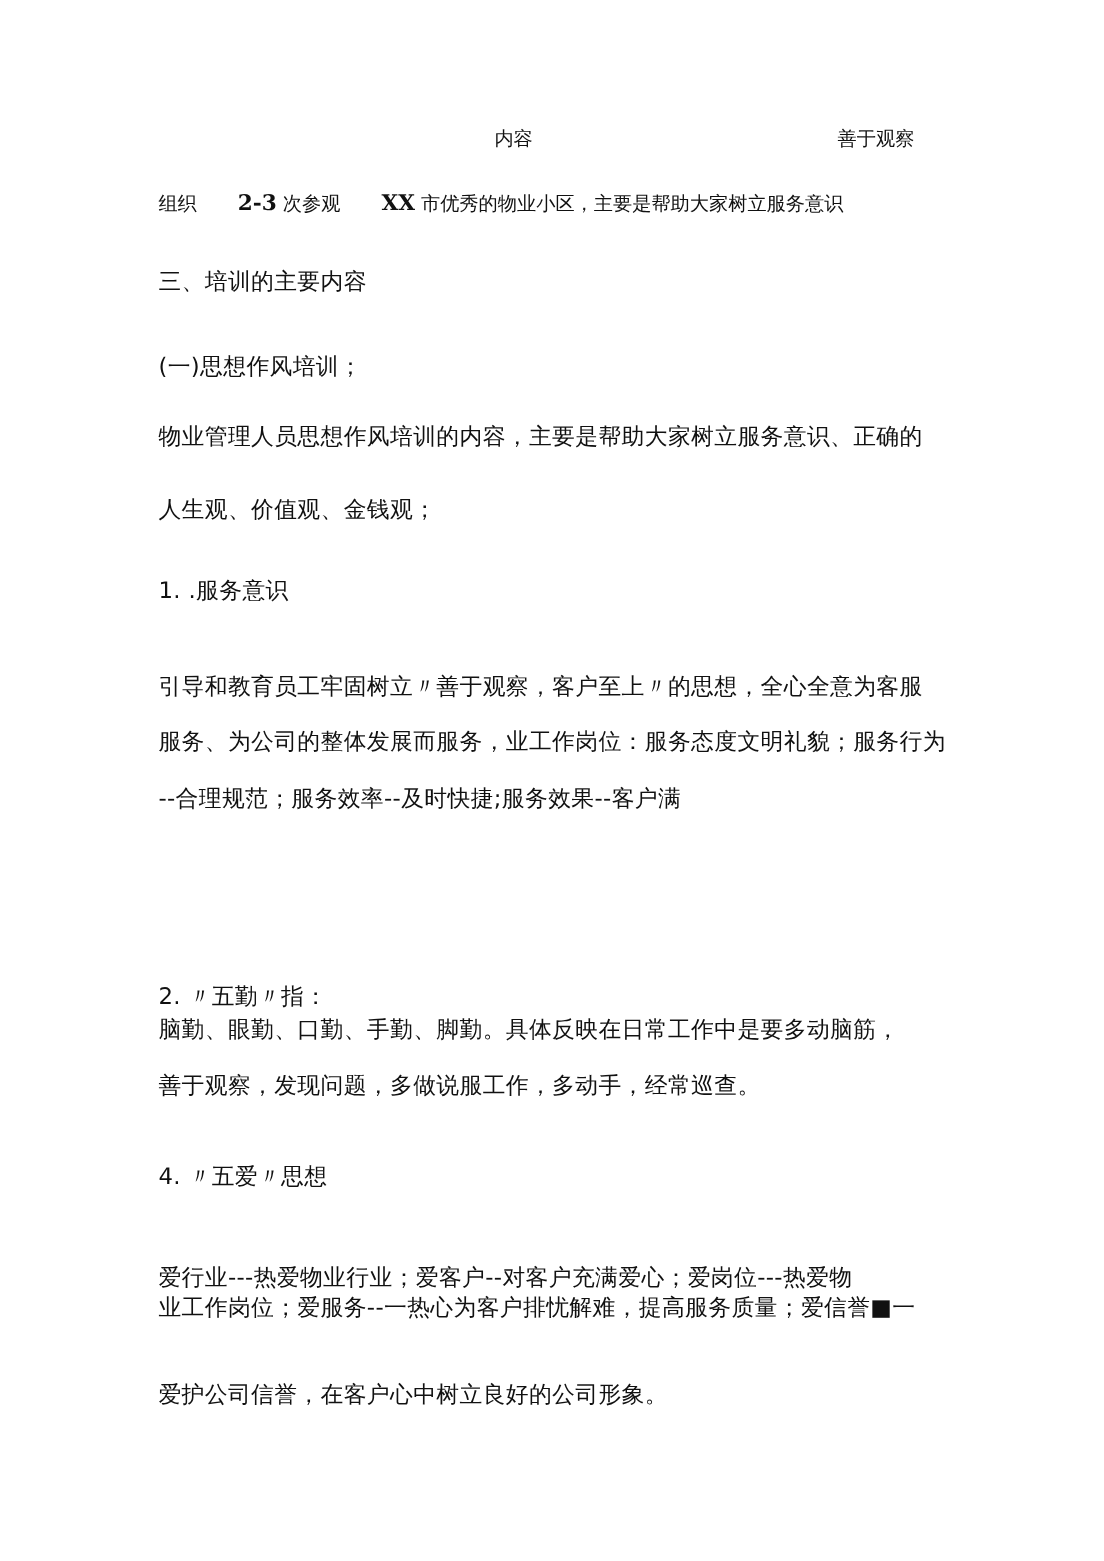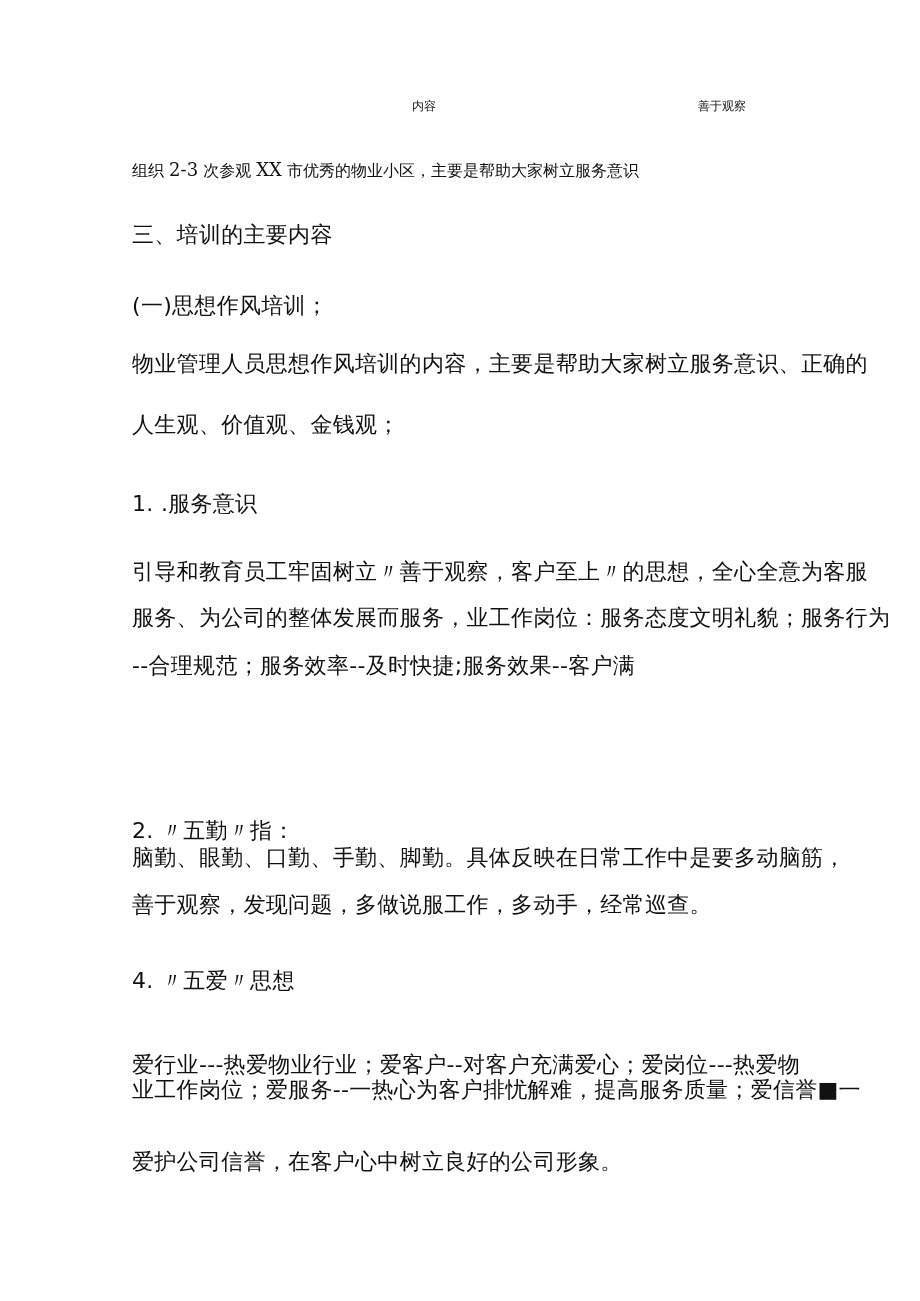--- a/index.html
+++ b/index.html
@@ -3,29 +3,29 @@
   <meta charset="utf-8">
   <style>
     html, body { margin: 0; padding: 0; background: #ffffff; }
     body {
       width: 920px; height: 1301px; position: relative; overflow: hidden;
       color: #111111;
       font-family: "DejaVu Sans", "Liberation Sans", sans-serif;
     }
     .line {
       position: absolute; left: 132px; white-space: nowrap;
-      font-size: 22px; line-height: 24px; letter-spacing: 0.3px;
+      font-size: 19px; line-height: 24px; letter-spacing: 0.3px;
     }
     .serif {
       font-family: "DejaVu Serif", "Liberation Serif", serif;
       font-size: 16px; letter-spacing: 0px;
     }
-    .serif .num { font-weight: normal; font-size: 18px; }
-    .hdr { position: absolute; top: 96px; font-size: 12px; line-height: 22px;
-      font-family: Liberation Mono, monospace; }
+    .serif .num { font-weight: bold; font-size: 18px; margin-left: 29px; }
+    .hdr { position: absolute; top: 106px; font-size: 16px; line-height: 22px;
+      font-family: Liberation Serif, serif; }
   </style>
 </head>
 <body>
 
 <div>
 
   <span class="hdr" style="left:412px">内容</span>
   <span class="hdr" style="left:698px">善于观察</span>
 
   <div class="line serif" style="top:158px">
@@ -36,21 +36,21 @@
     <span>市优秀的物业小区，主要是帮助大家树立服务意识</span>
   </div>
 
   <div class="line" style="top:223px">三、培训的主要内容</div>
 
   <div class="line" style="top:294px">(一)思想作风培训；</div>
 
   <div class="line" style="top:352px">物业管理人员思想作风培训的内容，主要是帮助大家树立服务意识、正确的</div>
   <div class="line" style="top:413px">人生观、价值观、金钱观；</div>
 
-  <div class="line" style="top:492px">1. .服务意识</div>
+  <div class="line" style="top:480px">1. .服务意识</div>
   <div class="line" style="top:560px">引导和教育员工牢固树立〃善于观察，客户至上〃的思想，全心全意为客服</div>
   <div class="line" style="top:606px">服务、为公司的整体发展而服务，业工作岗位：服务态度文明礼貌；服务行为</div>
   <div class="line" style="top:654px">--合理规范；服务效率--及时快捷;服务效果--客户满</div>
 
   <div class="line" style="top:819px">2.  〃五勤〃指：</div>
   <div class="line" style="top:846px">脑勤、眼勤、口勤、手勤、脚勤。具体反映在日常工作中是要多动脑筋，</div>
   <div class="line" style="top:893px">善于观察，发现问题，多做说服工作，多动手，经常巡查。</div>
 
   <div class="line" style="top:969px">4.  〃五爱〃思想</div>
   <div class="line" style="top:1053px">  爱行业---热爱物业行业；爱客户--对客户充满爱心；爱岗位---热爱物</div>

